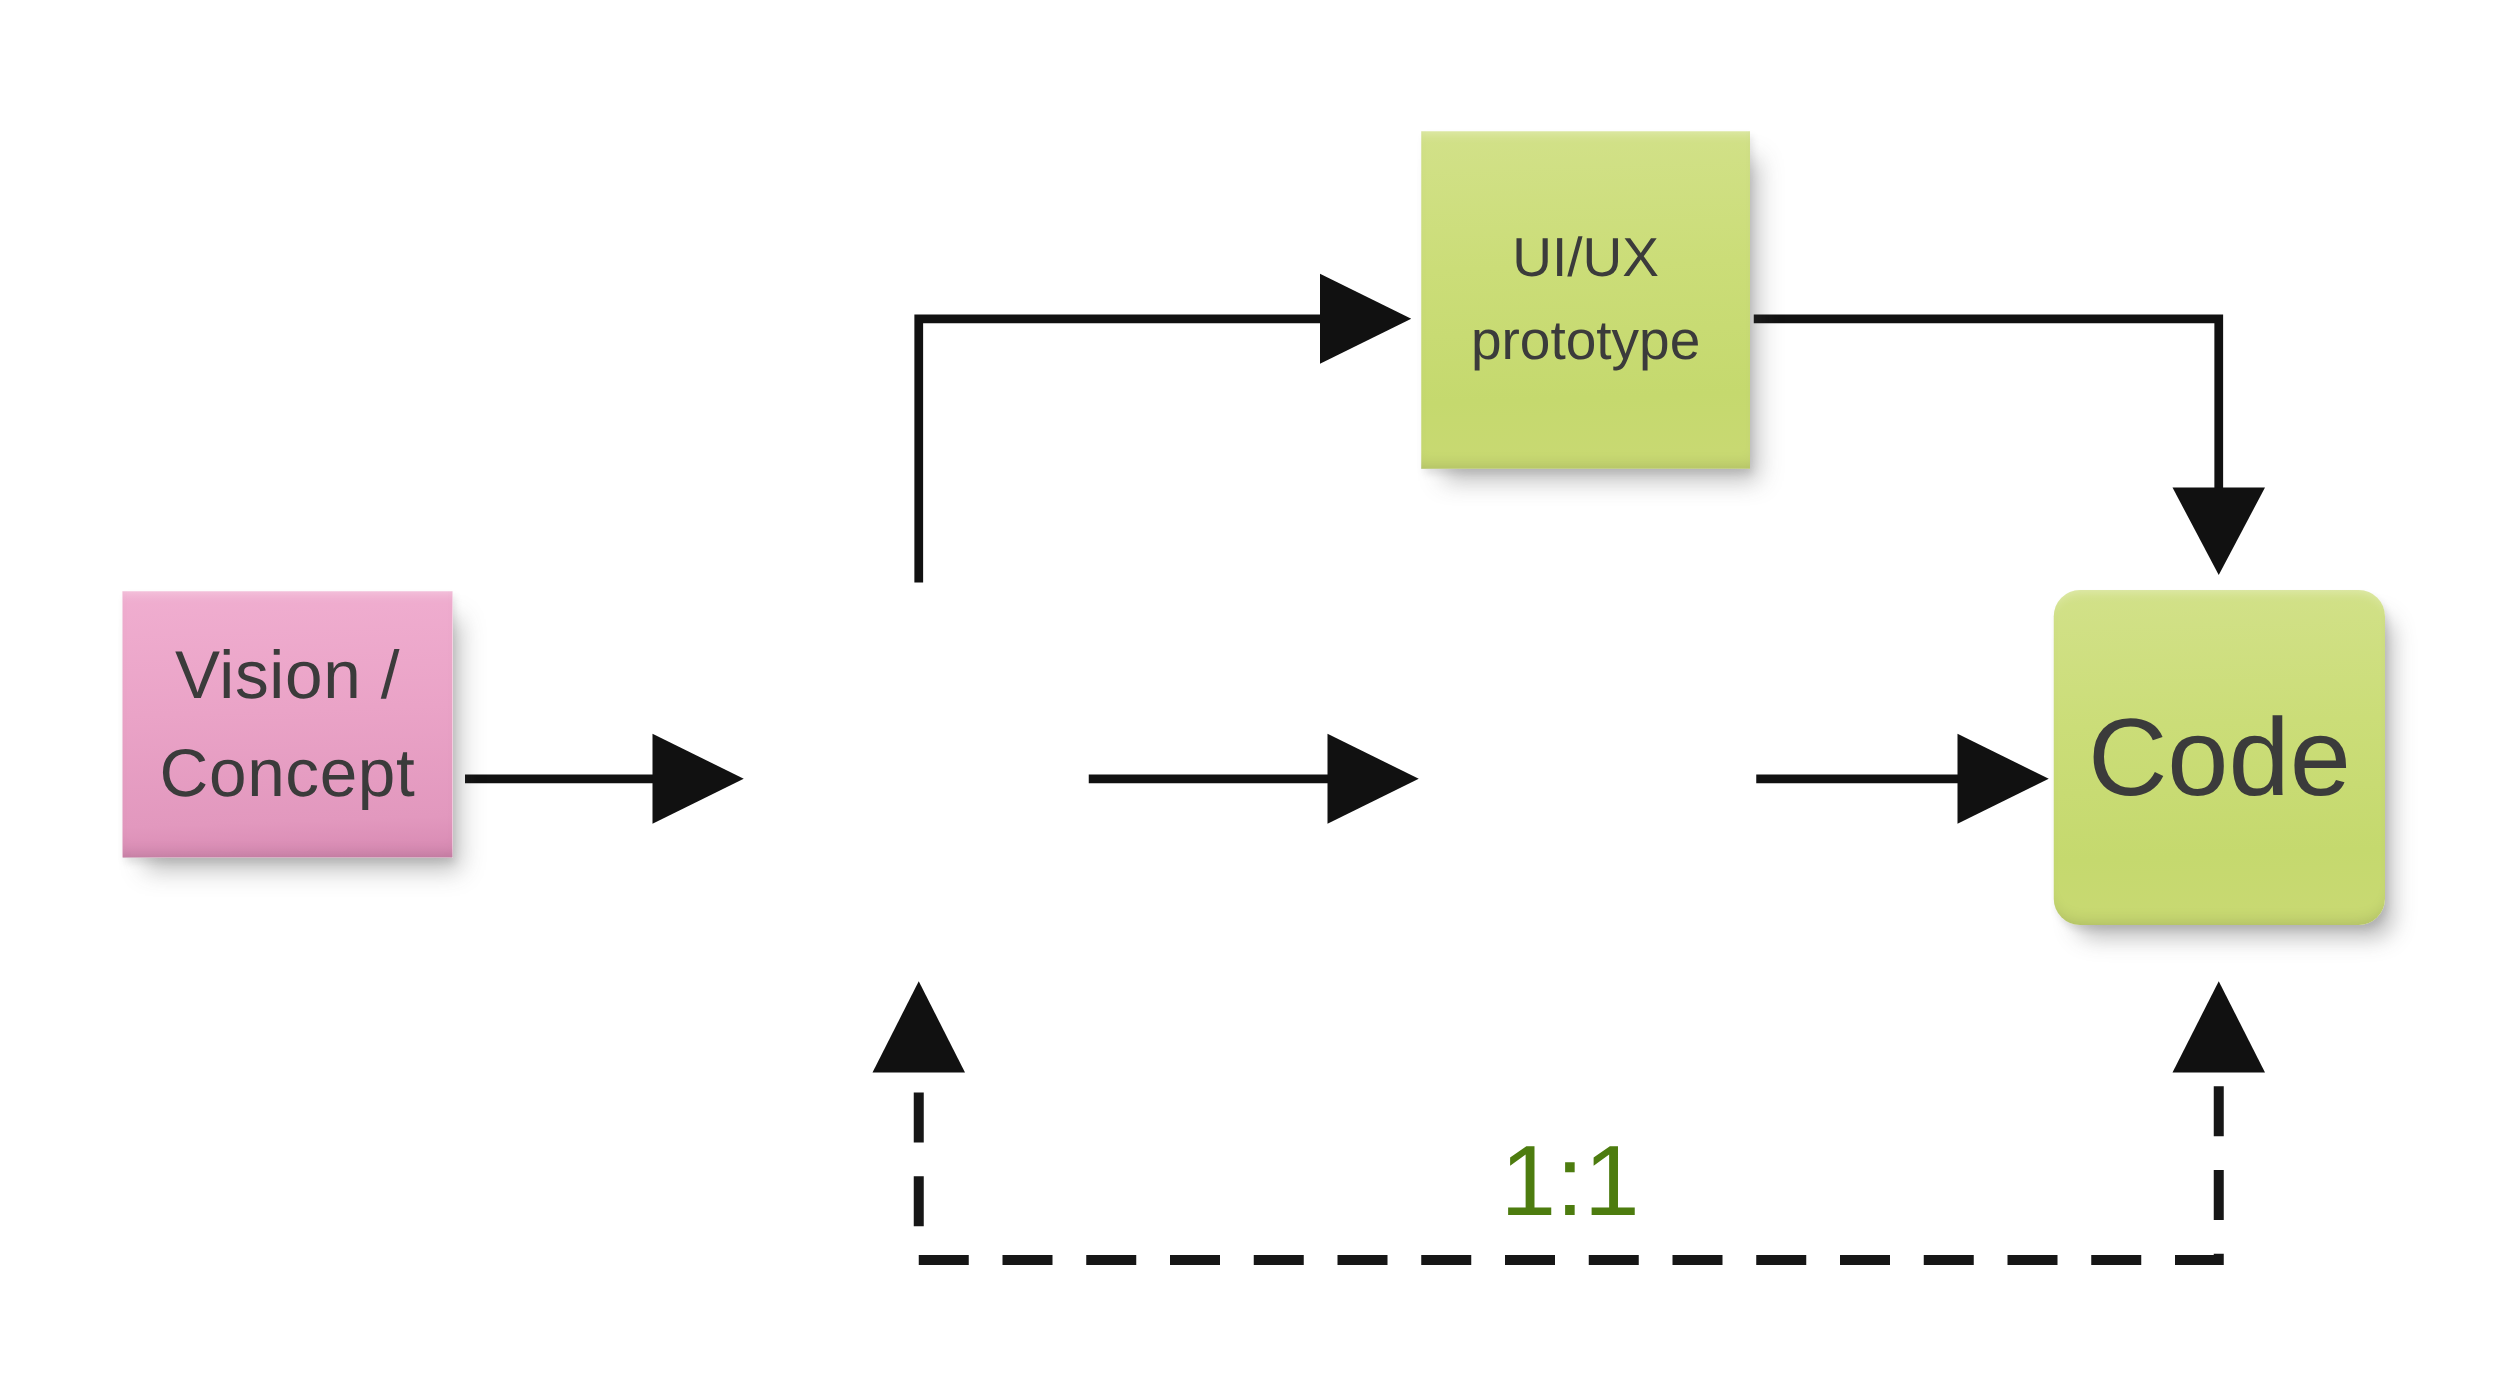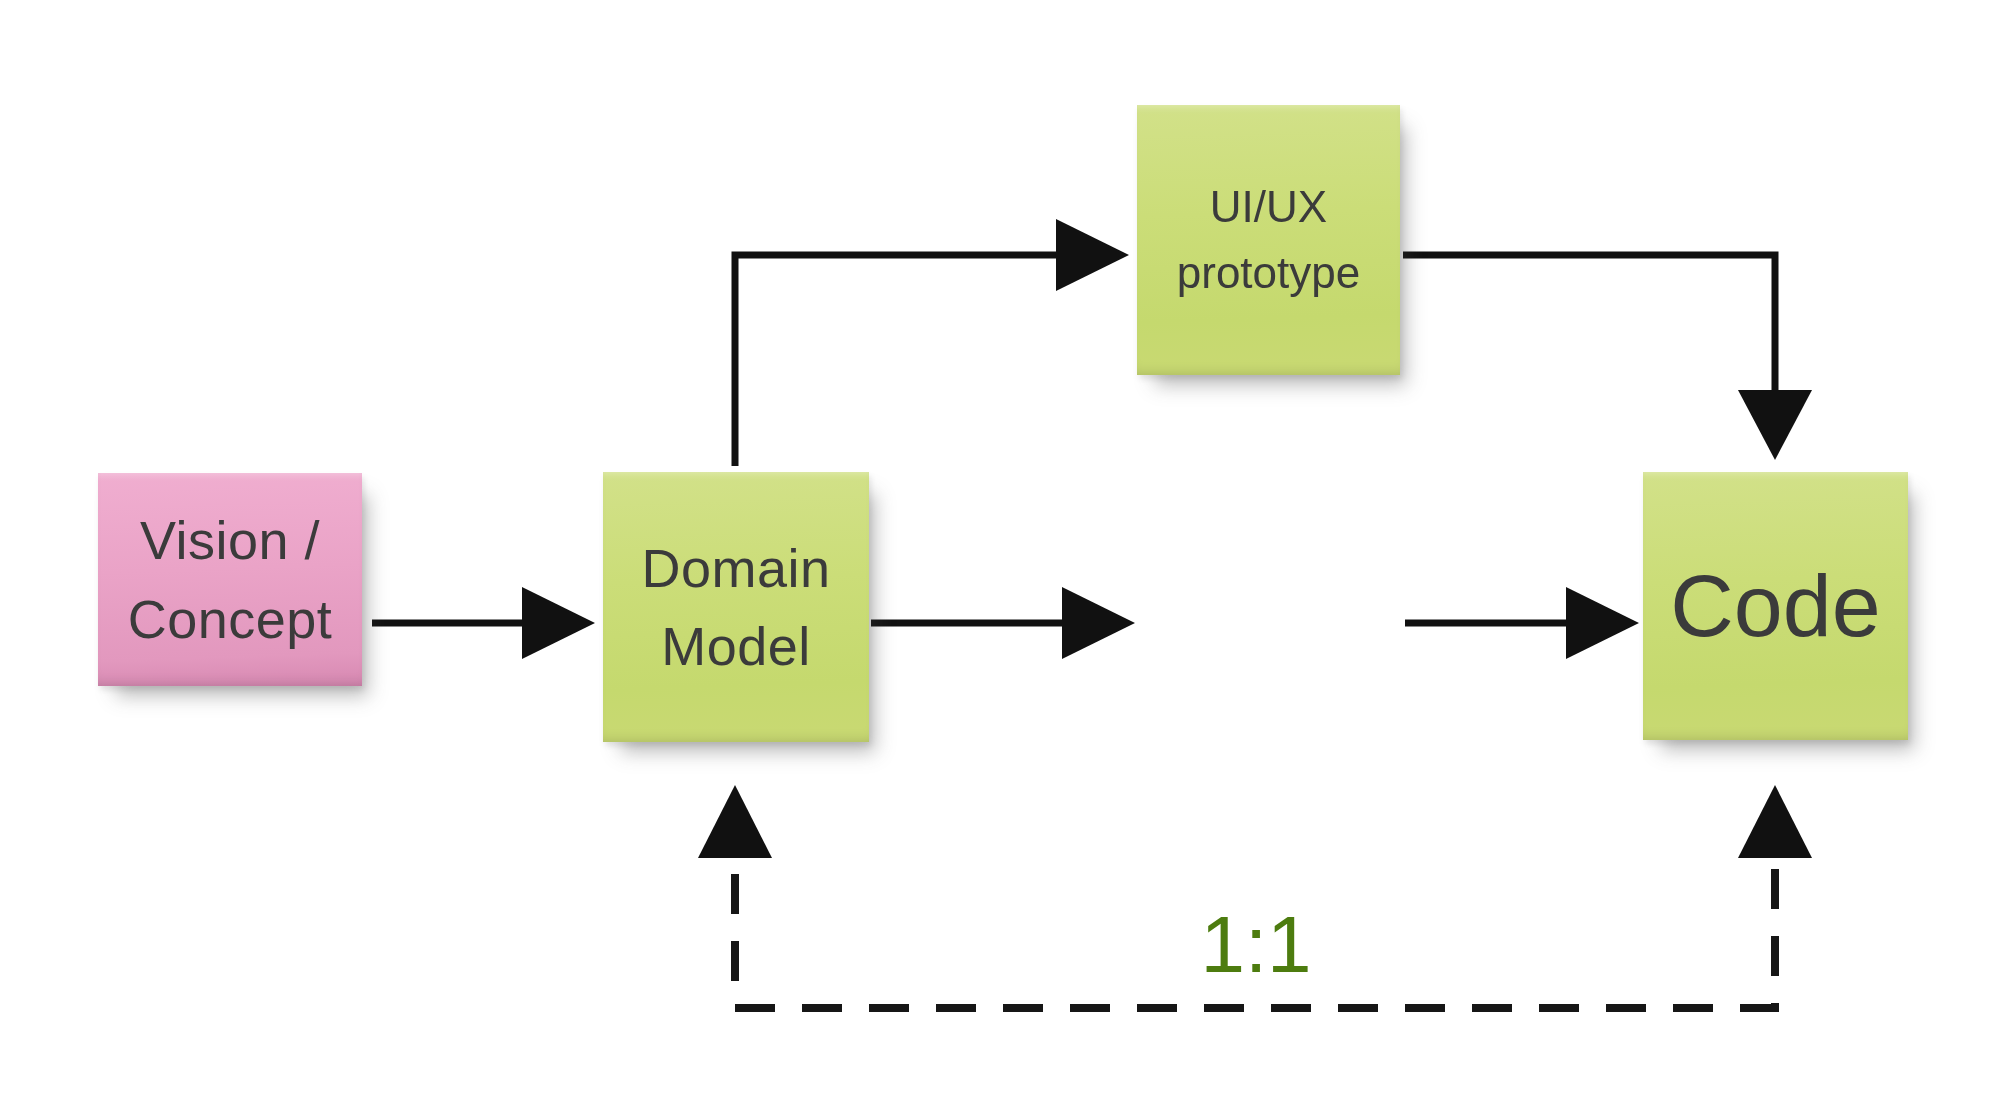--- a/index.html
+++ b/index.html
@@ -106,30 +106,26 @@
       <polygon points="698,858 772,858 735,785" fill="#111111"></polygon>
       <polygon points="1738,858 1812,858 1775,785" fill="#111111"></polygon>
     </g>
   </svg>
 
   <div class="note note--pink note--std" style="left:98px; top:473px; width:264px; height:213px;">
     <span class="label">Vision /
 Concept</span>
   </div>
 
-  <div class="note note--green note--std" style="left:603px; top:472px; width:266px; height:270px;">
-    <span class="label">Domain
-Model</span>
-  </div>
 
   <div class="note note--green note--small" style="left:1137px; top:105px; width:263px; height:270px;">
     <span class="label">UI/UX
 prototype</span>
   </div>
 
 
-  <div class="note note--green note--big" style="left:1643px; top:472px; width:265px; height:268px;">
+  <div class="note note--green note--big" style="left:1643px; top:472px; width:265px; height:268px;border-radius:21px;">
     <span class="label">Code</span>
   </div>
 
   <div class="edge-label">1:1</div>
 
 </div>
 
 </body></html>

